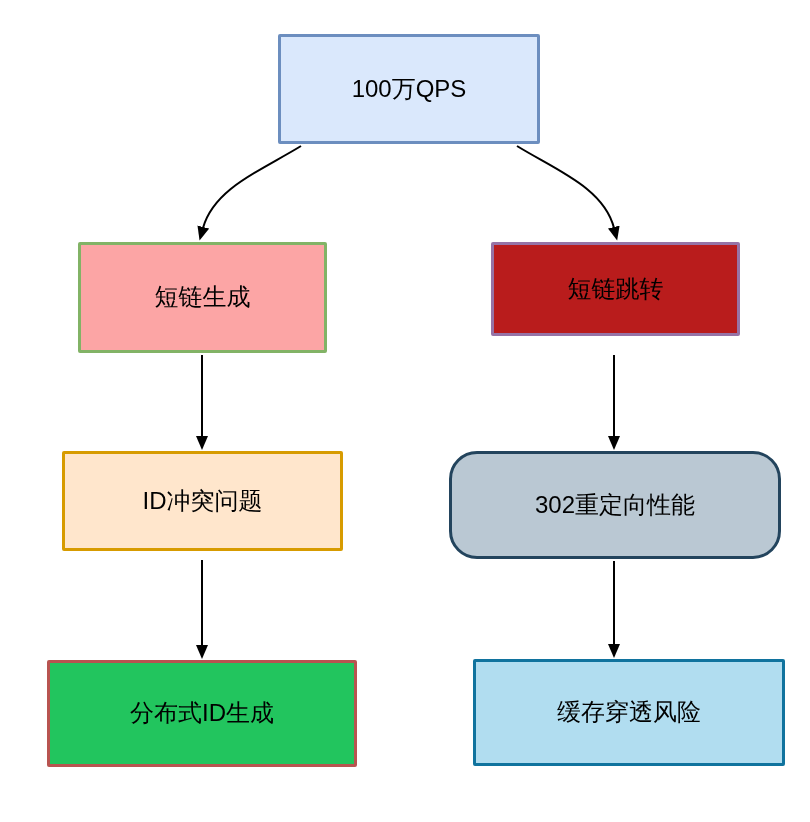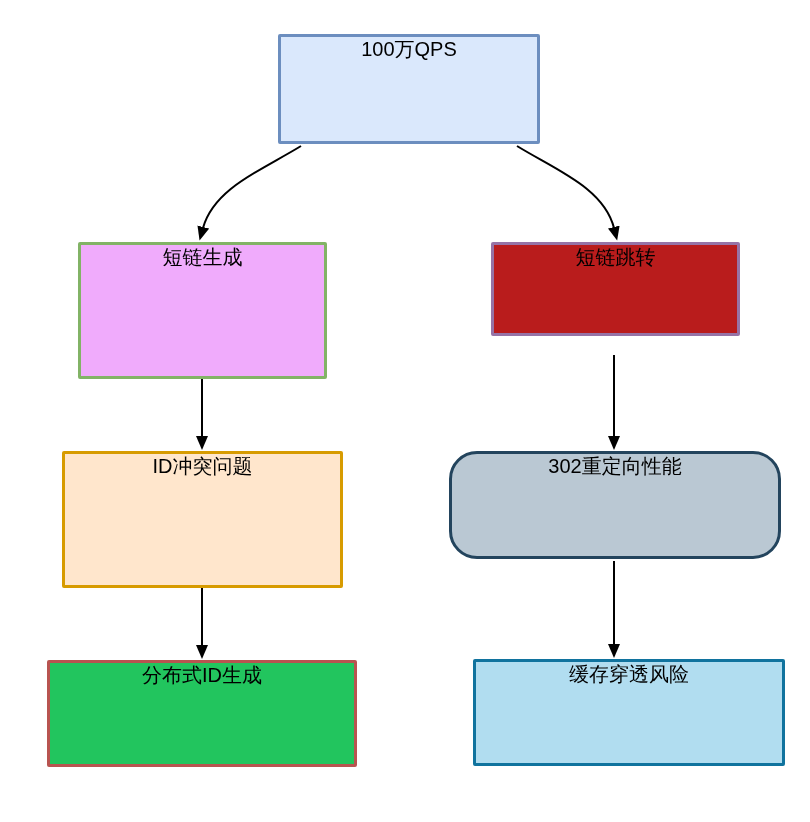--- a/index.html
+++ b/index.html
@@ -27,23 +27,24 @@
     fill: none;
     stroke: #000000;
     stroke-width: 2;
   }
   .node {
     position: absolute;
     box-sizing: border-box;
     border: 3px solid #7f1d1d;
     border-radius: 2px;
     display: flex;
+    align-items: center;
     justify-content: center;
     text-align: center;
-    font-size: 20px;
+    font-size: 24px;
     color: #000000;
     line-height: 1.2;
   }
 </style>
 </head>
 <body>
 
 <div class="canvas">
 
   <svg class="edges" viewBox="0 0 810 822" xmlns="http://www.w3.org/2000/svg">
@@ -57,29 +58,29 @@
     <path class="edge" d="M202,355 L202,437" marker-end="url(#arrowhead)" stroke="#000000"></path>
     <path class="edge" d="M614,355 L614,437" marker-end="url(#arrowhead)" stroke="#000000"></path>
     <path class="edge" d="M202,560 L202,646" marker-end="url(#arrowhead)" stroke="#000000"></path>
     <path class="edge" d="M614,561 L614,645" marker-end="url(#arrowhead)" stroke="#000000"></path>
   </svg>
 
   <div class="node" style="left: 278px; top: 34px; width: 262px; height: 110px; background: rgb(218, 232, 252); border-color: rgb(108, 142, 191); color: rgb(0, 0, 0);">
     <span>100万QPS</span>
   </div>
 
-  <div class="node" style="left: 78px; top: 242px; width: 249px; height: 137px; background: #f0abfc; border-color: rgb(130, 179, 102); color: rgb(0, 0, 0);">
+  <div class="node" style="left: 78px; top: 242px; width: 249px; height: 111px; background: #fca5a5; border-color: rgb(130, 179, 102); color: rgb(0, 0, 0);">
     <span>短链生成</span>
   </div>
 
   <div class="node" style="left: 491px; top: 242px; width: 249px; height: 94px; background: #b91c1c; border-color: rgb(150, 115, 166); color: rgb(0, 0, 0);">
     <span>短链跳转</span>
   </div>
 
-  <div class="node" style="left: 62px; top: 451px; width: 281px; height: 137px; background: rgb(255, 230, 204); border-color: rgb(215, 155, 0); color: rgb(0, 0, 0);">
+  <div class="node" style="left: 62px; top: 451px; width: 281px; height: 100px; background: rgb(255, 230, 204); border-color: rgb(215, 155, 0); color: rgb(0, 0, 0);">
     <span>ID冲突问题</span>
   </div>
 
   <div class="node" style="left: 449px; top: 451px; width: 332px; height: 108px; background: rgb(186, 200, 211); border-color: rgb(35, 68, 93); color: rgb(0, 0, 0); border-radius: 28px;">
     <span>302重定向性能</span>
   </div>
 
   <div class="node" style="left: 47px; top: 660px; width: 310px; height: 107px; background: #22c55e; border-color: rgb(184, 84, 80); color: rgb(0, 0, 0);">
     <span>分布式ID生成</span>
   </div>

